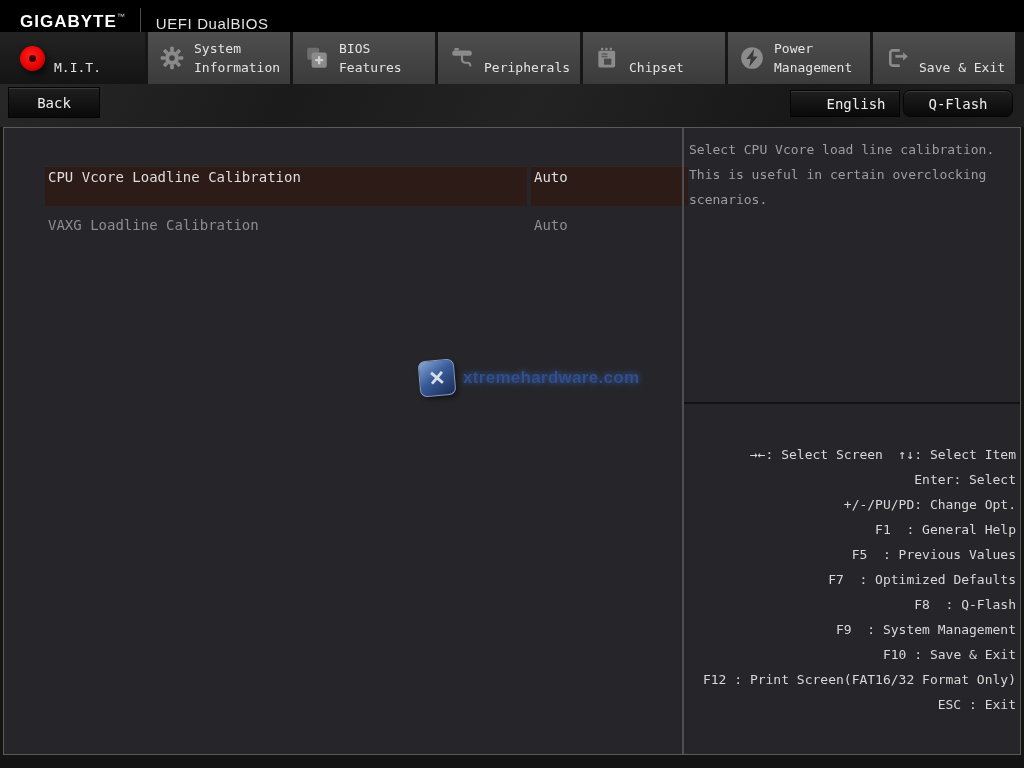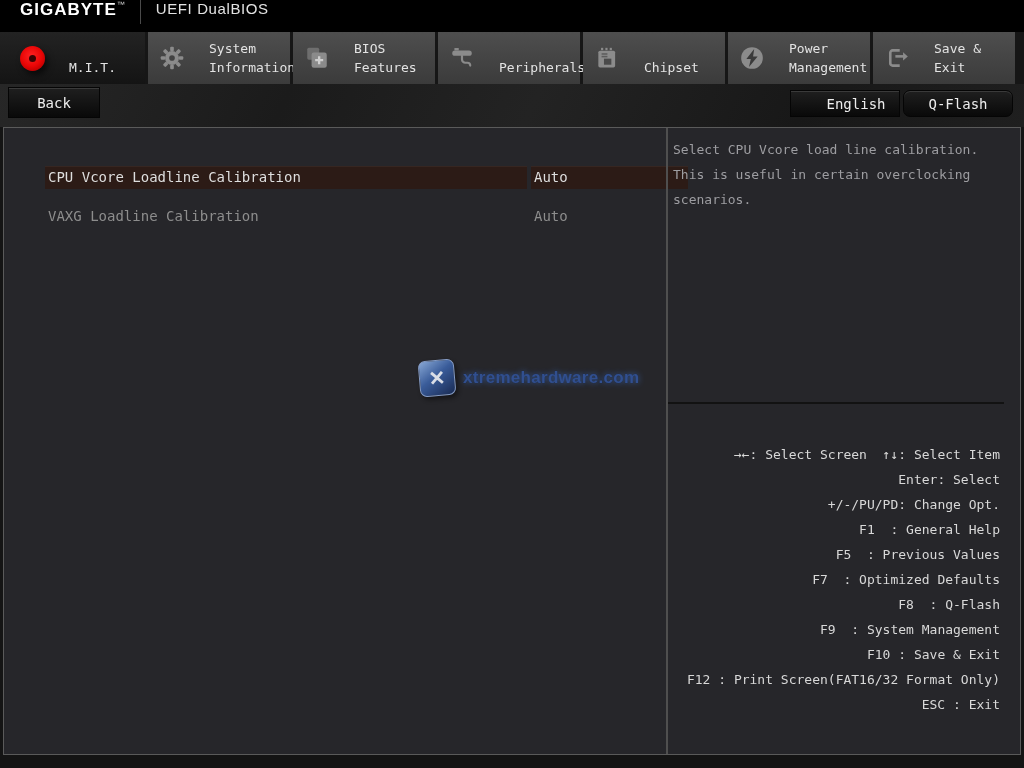--- a/index.html
+++ b/index.html
@@ -1,32 +1,32 @@
 <!DOCTYPE html>
 <html><head>
 <meta charset="utf-8">
 <style>
   html,body{margin:0;padding:0;background:#000;}
   .screen{position:relative;width:1024px;height:768px;background:#141414;overflow:hidden;
           font-family:"DejaVu Sans Mono",monospace;}
 
   
   .titlebar{position:absolute;left:0;top:0;width:1024px;height:32px;background:#000;
-            display:flex;align-items:flex-start;}
+            display:flex;align-items:flex-end;}
   .brand{margin-left:20px;font-family:"Liberation Sans",sans-serif;font-weight:bold;
          font-size:17px;color:#fff;letter-spacing:1px;}
   .brand .tm{font-size:8px;vertical-align:top;color:#cfcfcf;font-weight:normal;}
   .tb-sep{width:1px;height:24px;background:#4a4a4a;margin:0 15px 0 14px;}
   .product{font-family:"Liberation Sans",sans-serif;font-size:15px;color:#e2e2e2;letter-spacing:.6px;}
 
   
   .tabbar{position:absolute;left:0;top:32px;width:1024px;height:52px;background:#161616;
           display:flex;gap:3px;}
   .tab{width:142px;height:52px;background:linear-gradient(#4e4e4e,#3b3b3b);
-       display:flex;align-items:center;gap:24px;padding-left:11px;box-sizing:border-box;}
+       display:flex;align-items:center;gap:9px;padding-left:11px;box-sizing:border-box;}
   .tab.mit{width:145px;background:linear-gradient(#232323,#141414);padding-left:20px;}
   .tab-label{font-size:13px;line-height:19px;color:#e3e3e3;white-space:pre-line;
              height:40px;display:flex;flex-direction:column;justify-content:flex-end;padding-bottom:2px;}
   .tab-icon{flex:0 0 auto;display:flex;align-items:center;justify-content:center;}
   .disc{width:25px;height:25px;border-radius:50%;position:relative;
         background:radial-gradient(circle at 45% 40%,#ff2222 0%,#ea0606 50%,#c40000 74%,#a30000 100%);
         box-shadow:3px 4px 6px rgba(0,0,0,.6);}
   .disc::after{content:"";position:absolute;left:50%;top:50%;width:7px;height:7px;margin:-3.5px 0 0 -3.5px;
                border-radius:50%;background:#3b0404;}
 
@@ -37,25 +37,25 @@
        border:1px solid #050505;box-shadow:inset 0 1px 0 #3a3a3a;color:#ededed;
        font-family:"DejaVu Sans Mono",monospace;font-size:14px;text-align:center;cursor:default;}
   .btn-back{left:8px;top:3px;width:92px;height:31px;line-height:29px;}
   .btn-english{left:790px;top:6px;width:110px;height:27px;line-height:25px;padding-left:28px;}
   .btn-qflash{left:903px;top:6px;width:110px;height:27px;line-height:25px;border-radius:7px;}
 
   
   .main{position:absolute;left:3px;top:127px;width:1018px;height:628px;box-sizing:border-box;
         border:1px solid #5a5a5a;background:#26262a;}
   .left-panel{position:absolute;left:0;top:0;right:338px;bottom:0;}
-  .right-panel{position:absolute;right:16px;top:0;width:338px;bottom:0;box-sizing:border-box;
+  .right-panel{position:absolute;right:0;top:0;width:338px;bottom:0;box-sizing:border-box;
                border-left:2px solid #4f4f4f;}
 
   .rows{position:absolute;left:21px;top:38px;}
-  .row{display:flex;height:23px;margin-bottom:16px;font-size:14px;line-height:23px;color:#8d8d8d;padding-left:20px;}
+  .row{display:flex;height:40px;margin-bottom:8px;font-size:14px;line-height:23px;color:#8d8d8d;padding-left:20px;}
   .row .cell-label{width:482px;padding-left:3px;box-sizing:border-box;}
   .row .cell-value{width:157px;margin-left:4px;padding-left:3px;box-sizing:border-box;}
   .row.selected .cell-label,.row.selected .cell-value{background:#2c1b16;color:#dedede;
         box-shadow:inset 0 1px 0 rgba(255,255,255,.05);}
 
   
   .watermark{position:absolute;left:415px;top:232px;display:flex;align-items:center;gap:8px;opacity:.9;}
   .wm-badge{width:34px;height:34px;border-radius:7px;transform:rotate(-5deg);
             background:linear-gradient(145deg,#93b6e8 0%,#3c62a6 45%,#182c58 100%);
             border:1px solid #8fa8d6;box-shadow:2px 3px 5px rgba(0,0,0,.5);

